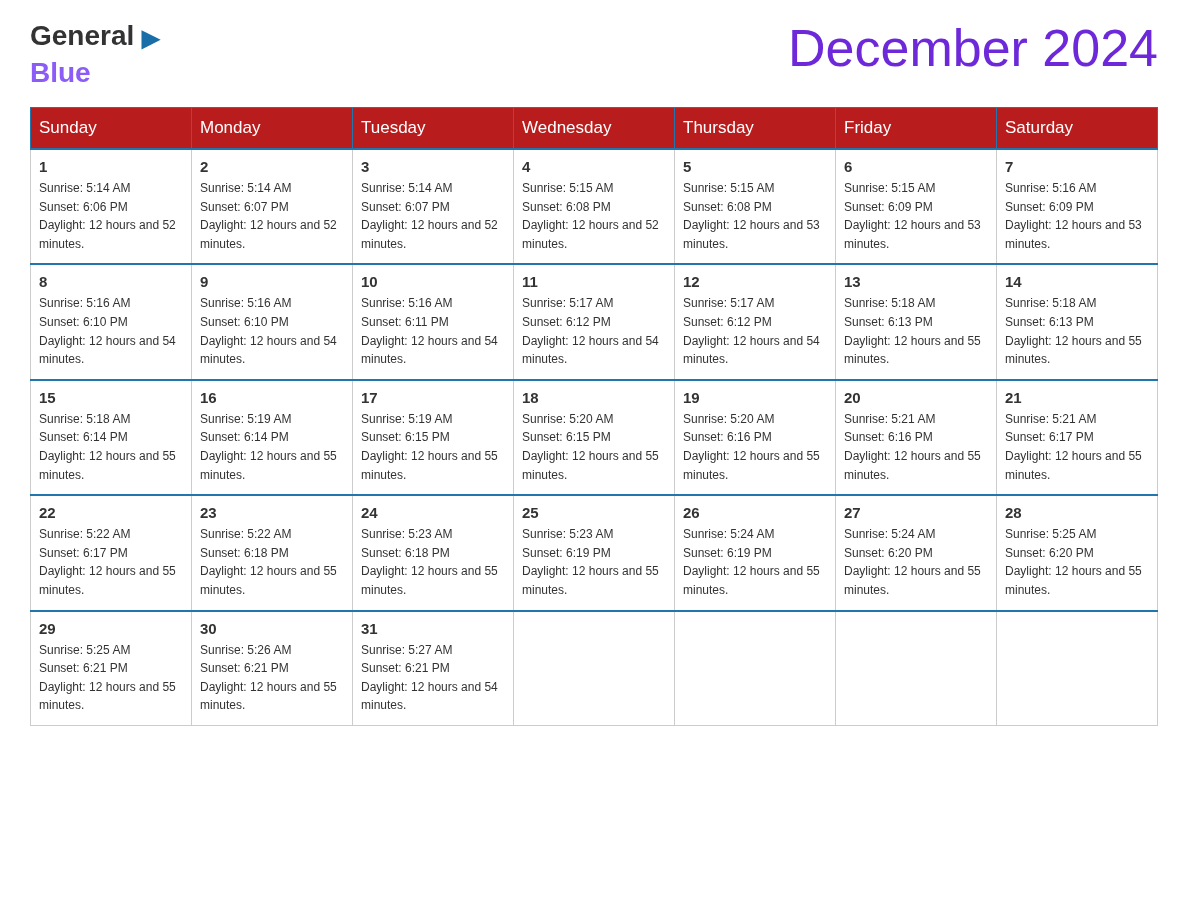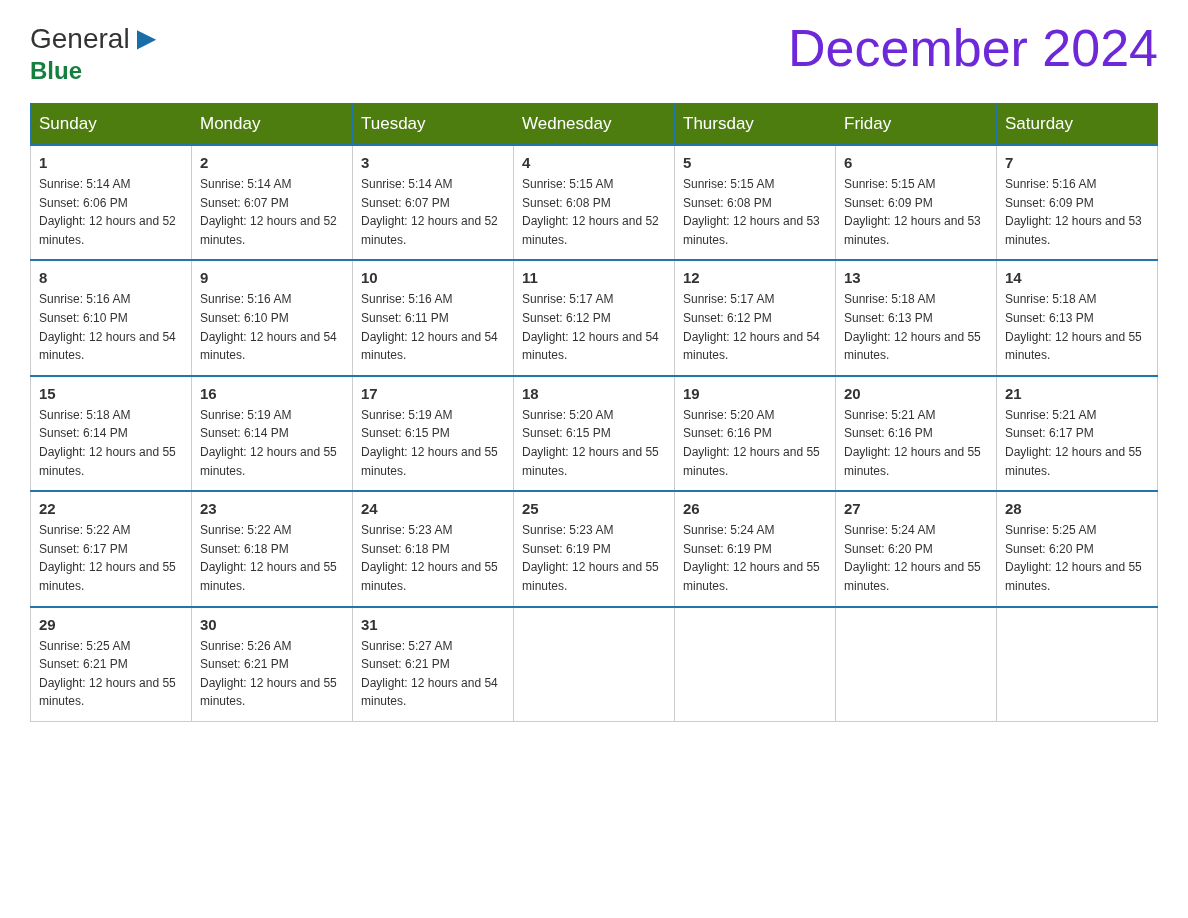--- a/index.html
+++ b/index.html
@@ -16,35 +16,34 @@
       align-items: flex-start;
       margin-bottom: 18px;
     }
     .logo {
       display: flex;
       flex-direction: column;
       align-items: flex-start;
     }
     .logo-text {
       display: flex;
-      align-items: center;
       font-size: 28px;
-      font-weight: normal;
+      font-weight: bold;
     }
     .logo-general {
       color: #333;
     }
     .logo-arrow {
       color: #1a6ea8;
       font-size: 32px;
       margin: 0 1px;
     }
     .logo-blue {
-      color: #15803d;
-      font-size: 24px;
+      color: #8b5cf6;
+      font-size: 28px;
       font-weight: bold;
     }
     .title-block {
       text-align: right;
     }
     .month-title {
       font-size: 52px;
       font-weight: normal;
       color: #6d28d9;
       line-height: 1.1;
@@ -53,21 +52,21 @@
       font-size: 22px;
       color: #444;
       margin-top: 4px;
     }
     table {
       width: 100%;
       border-collapse: collapse;
       table-layout: fixed;
     }
     th {
-      background-color: #4d7c0f;
+      background-color: #b91c1c;
       color: #fff;
       font-size: 17px;
       font-weight: normal;
       padding: 10px 8px;
       text-align: left;
       border: 1px solid #2176ae;
     }
     td {
       vertical-align: top;
       padding: 8px 8px 10px 8px;

